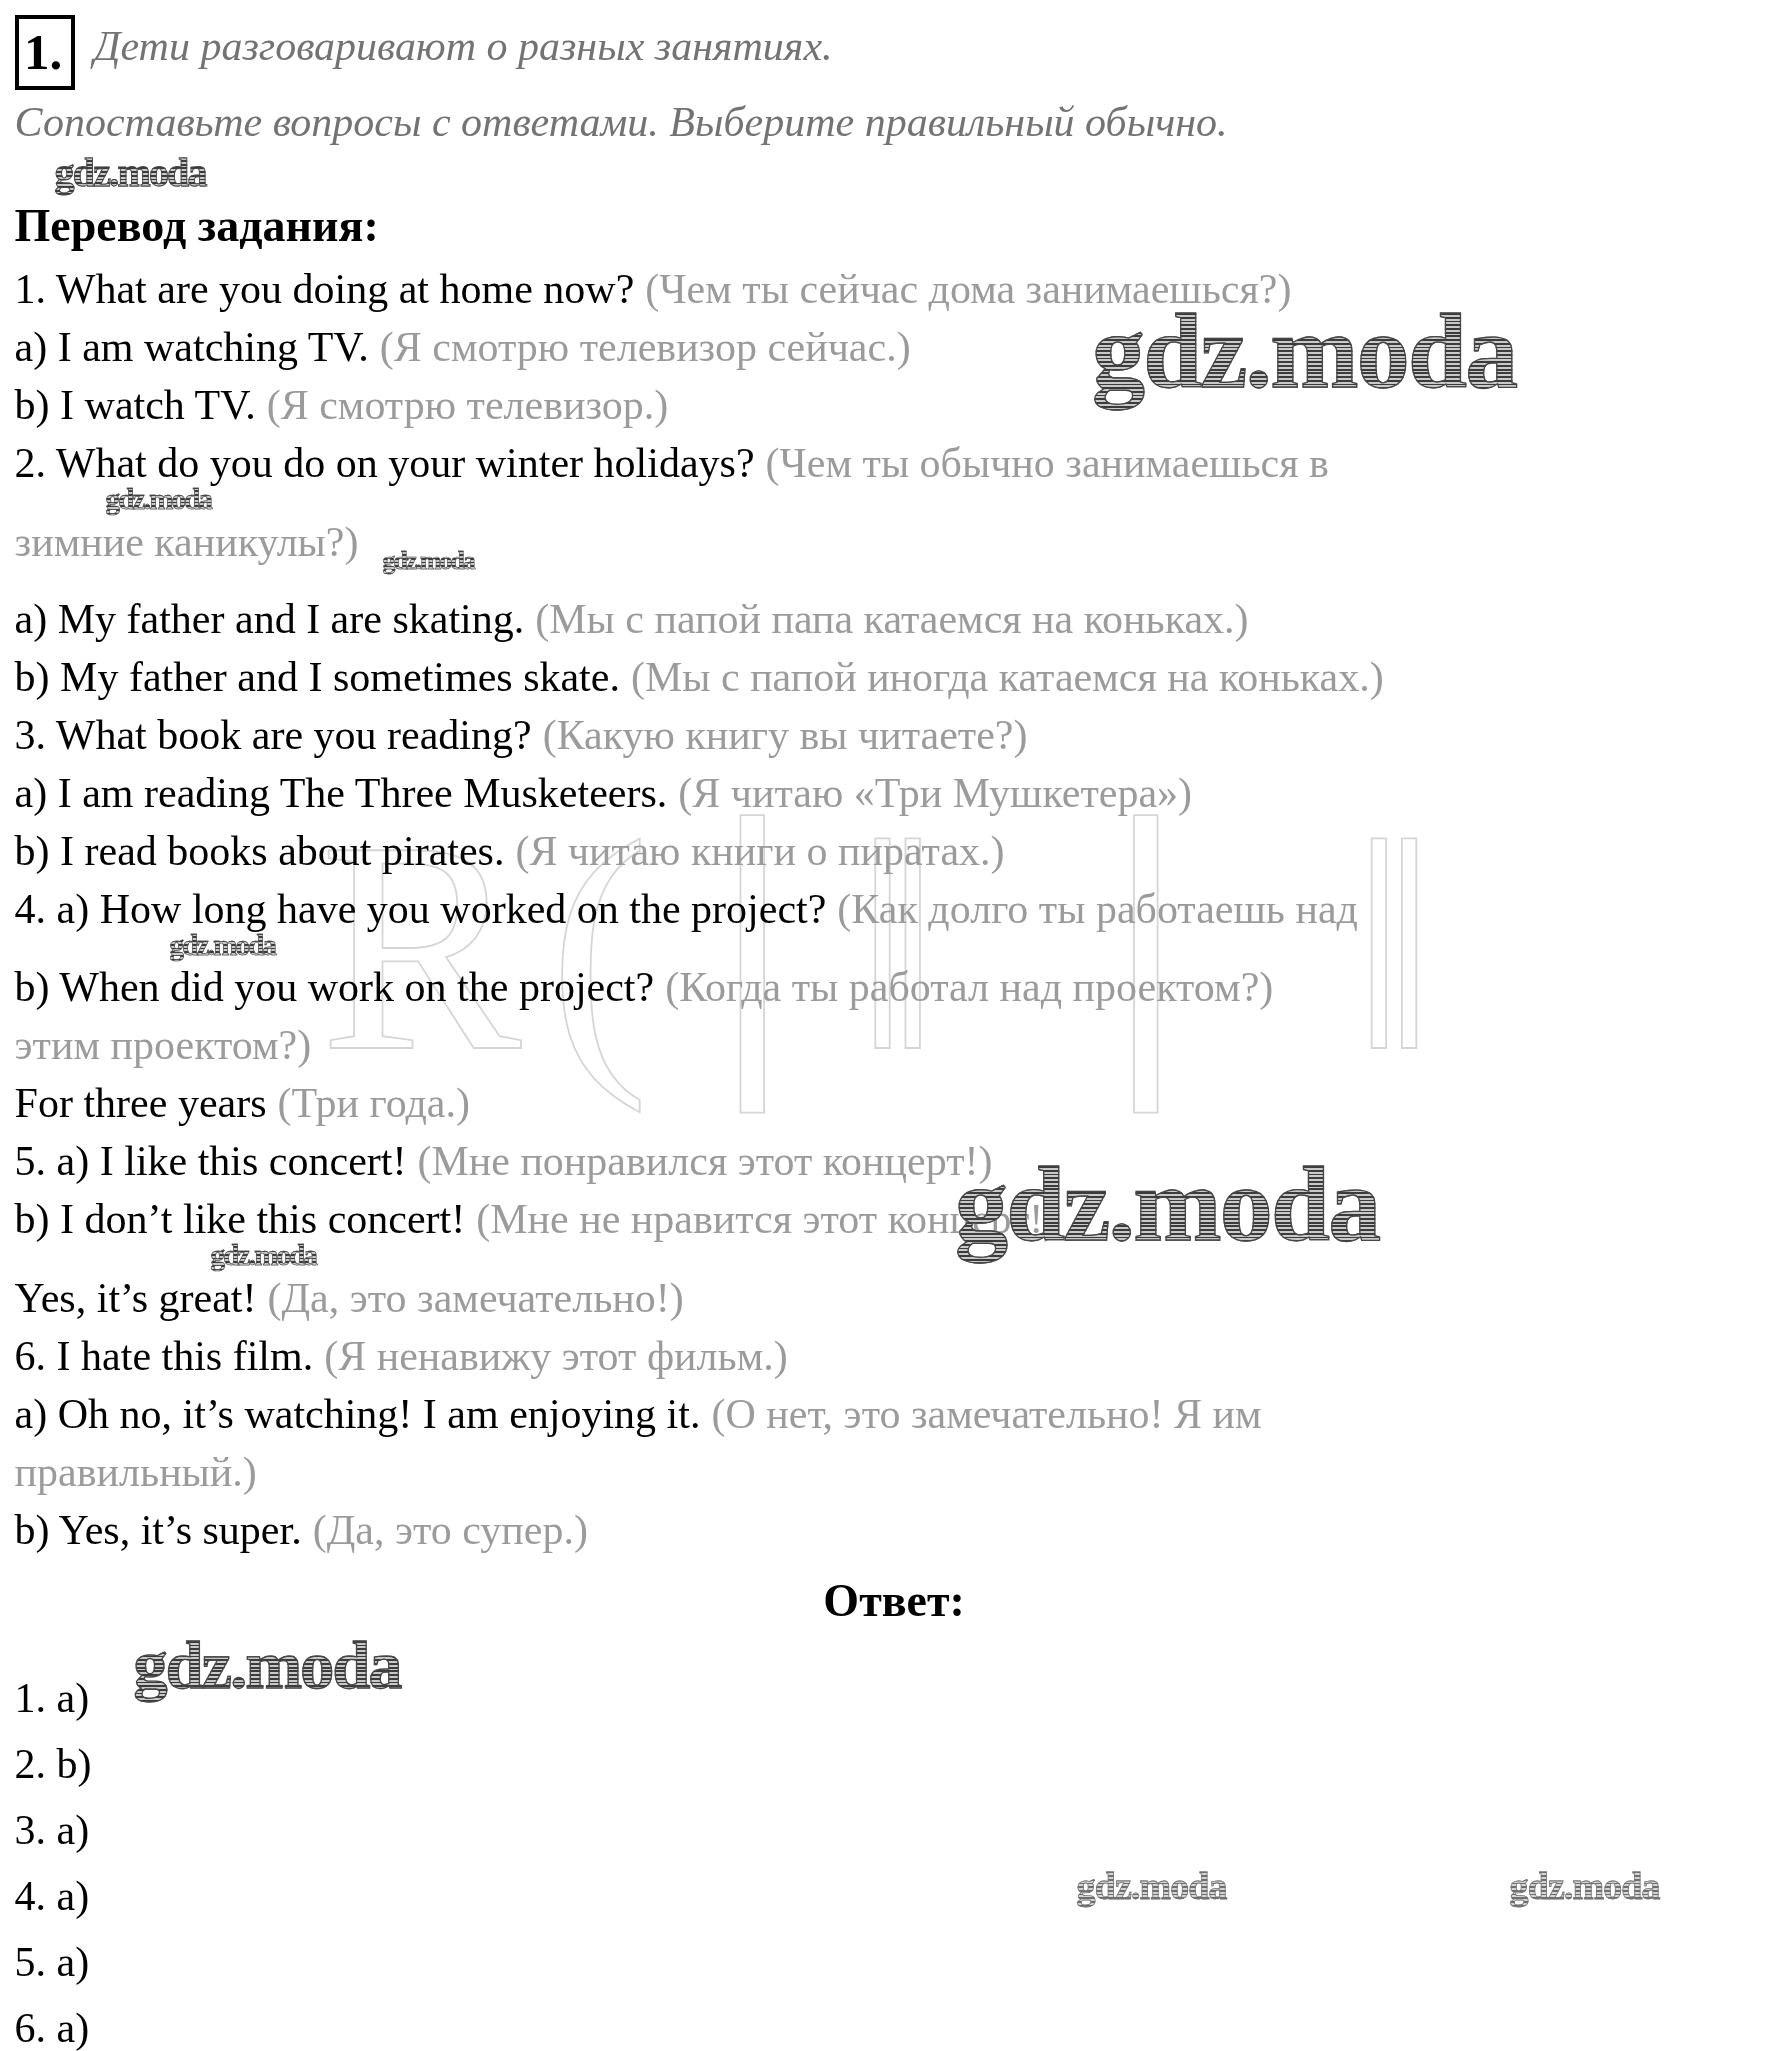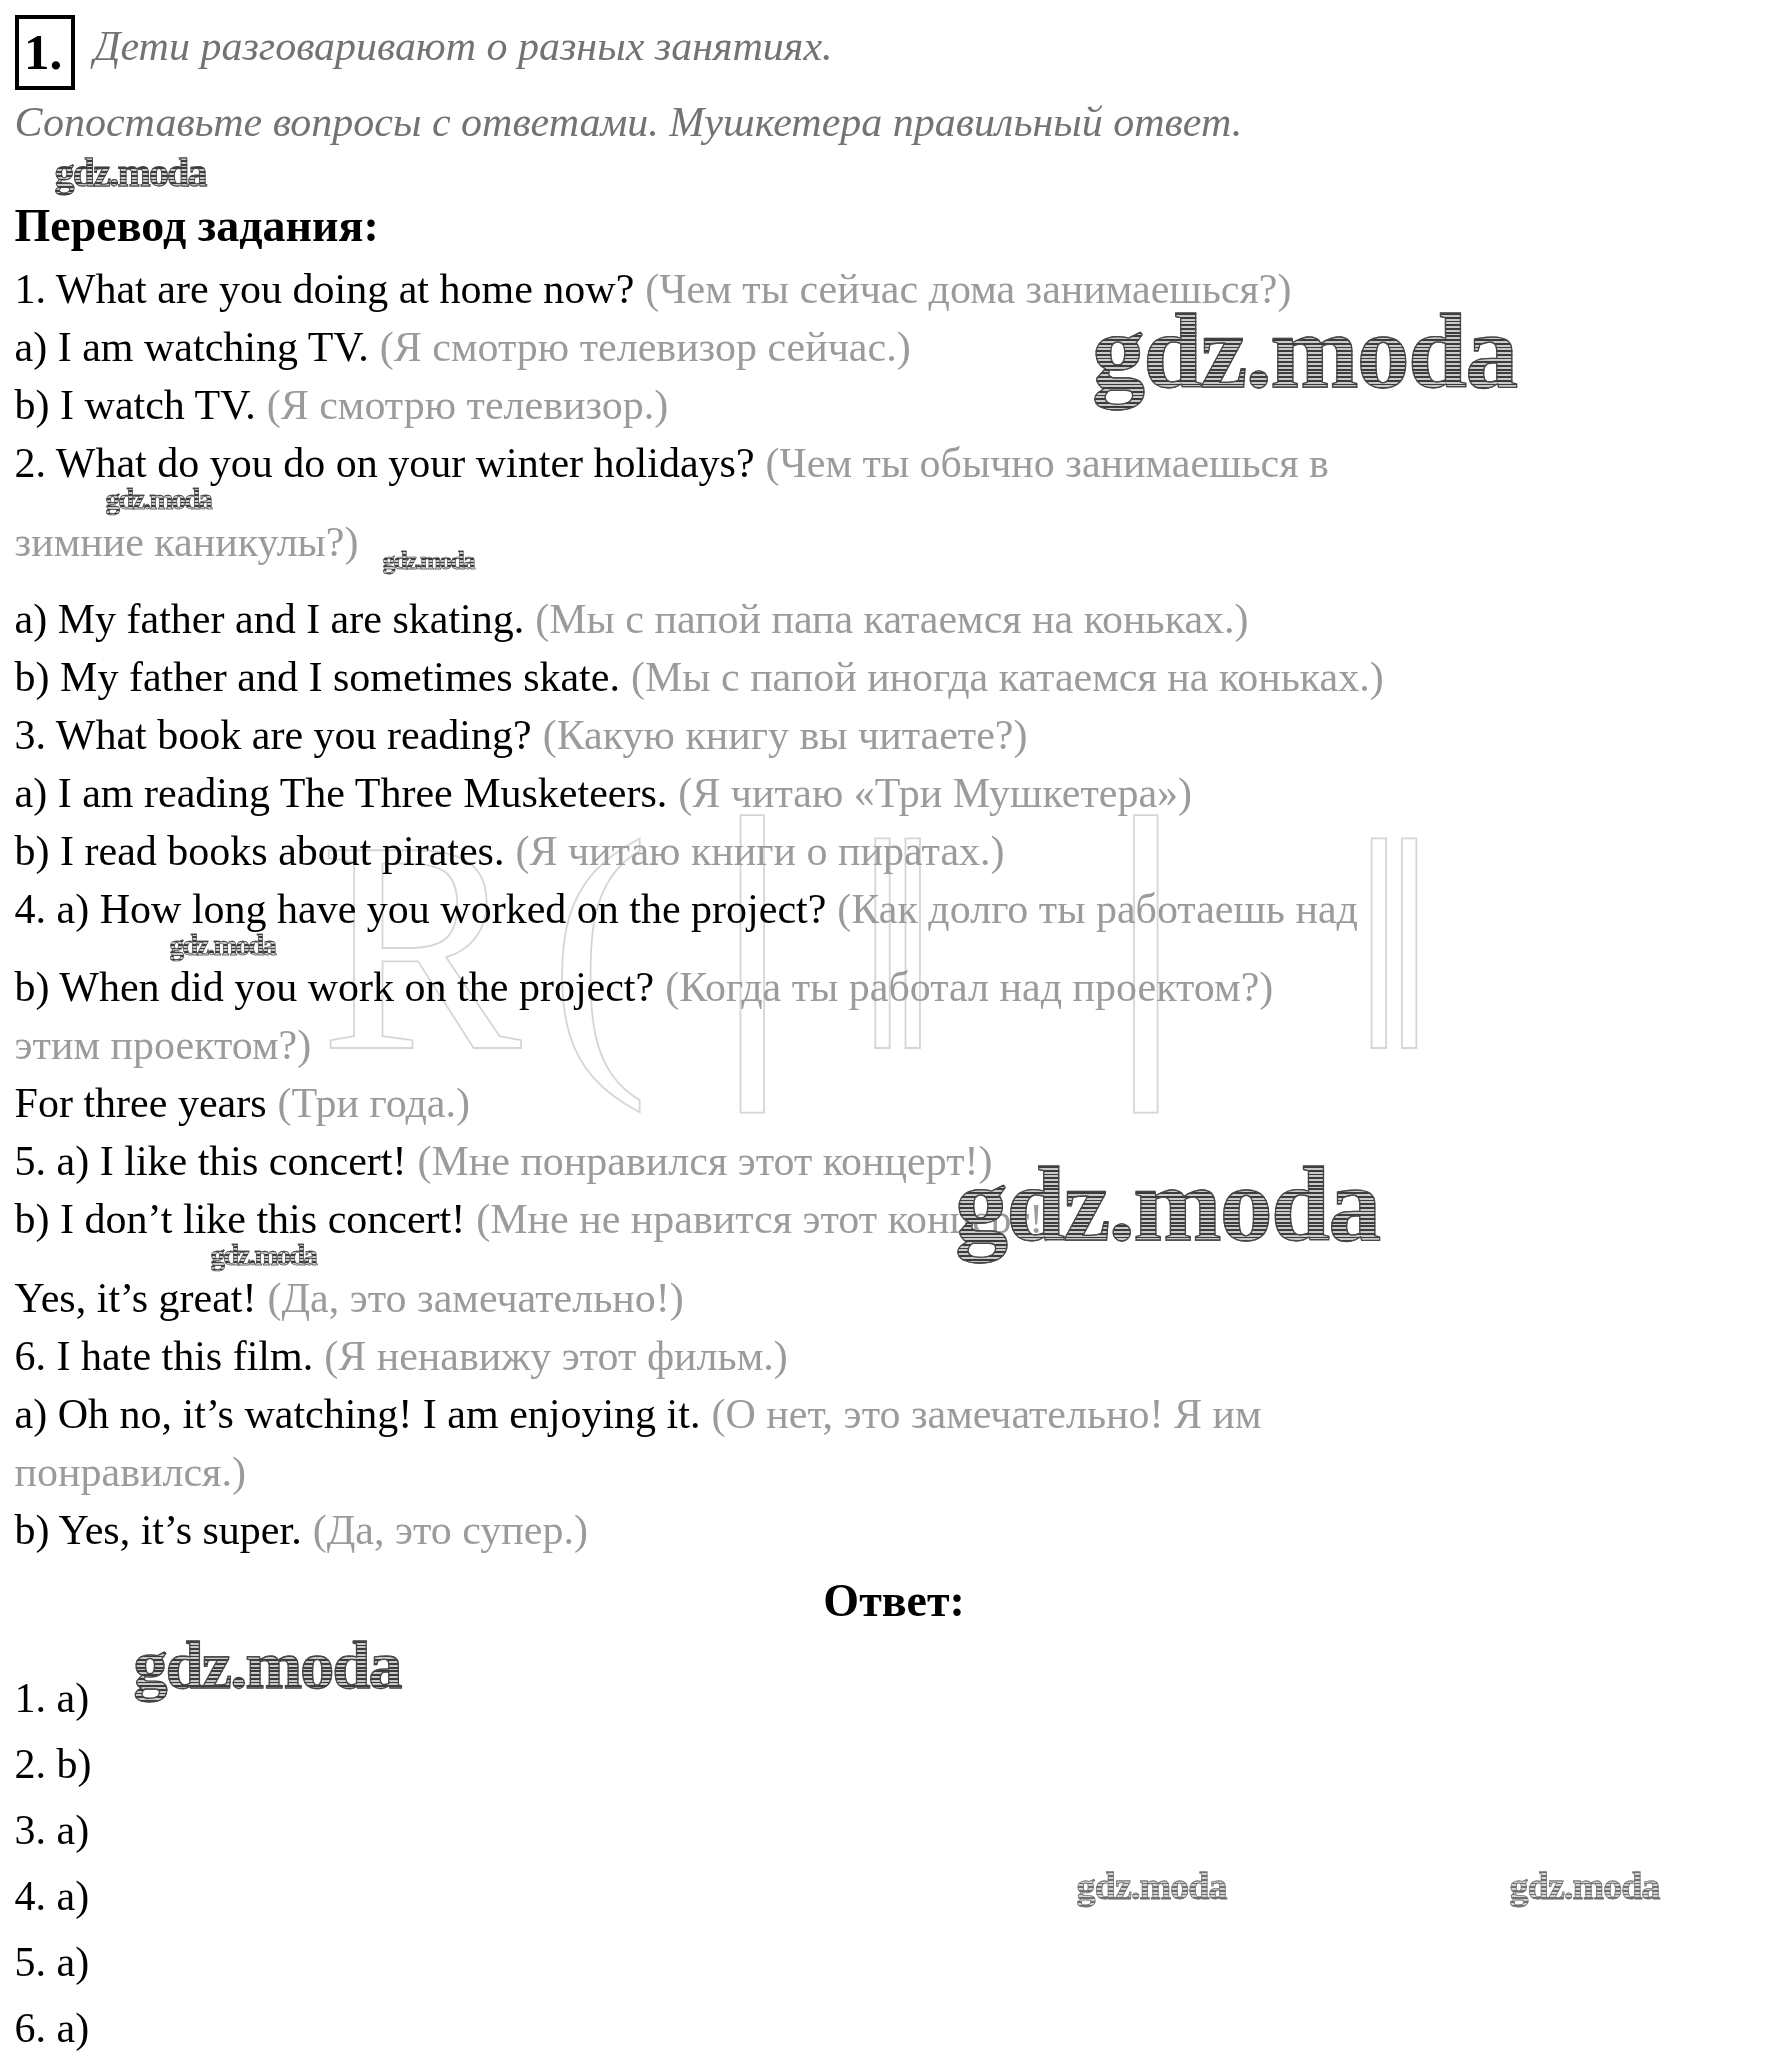--- a/index.html
+++ b/index.html
@@ -124,21 +124,21 @@
 
   <span class="wm wm-big wm-big-1">gdz.moda</span>
   <span class="wm wm-big wm-big-2">gdz.moda</span>
 
   <div class="content">
 
     <div class="header-row">
       <div class="num-box">1.</div>
       <div class="intro intro-1">Дети разговаривают о разных занятиях.</div>
     </div>
-    <div class="intro intro-2">Сопоставьте вопросы с ответами. Мушкетера правильный ответ.</div>
+    <div class="intro intro-2">Сопоставьте вопросы с ответами. Выберите правильный обычно.</div>
 
     <div>
       <span class="wm wm-top">gdz.moda</span>
     </div>
 
     <div class="heading">Перевод задания:</div>
 
     <div class="line">
       <span class="en">1. What are you doing at home now?</span><span class="ru">(Чем ты сейчас дома занимаешься?)</span>
     </div>
@@ -199,21 +199,21 @@
     <div class="line">
       <span class="en">Yes, it’s great!</span><span class="ru">(Да, это замечательно!)</span>
     </div>
     <div class="line">
       <span class="en">6. I hate this film.</span><span class="ru">(Я ненавижу этот фильм.)</span>
     </div>
     <div class="line">
       <span class="en">a) Oh no, it’s watching! I am enjoying it.</span><span class="ru">(О нет, это замечательно! Я им</span>
     </div>
     <div class="line">
-      <span class="en"></span><span class="ru">понравился.)</span>
+      <span class="en"></span><span class="ru">правильный.)</span>
     </div>
     <div class="line">
       <span class="en">b) Yes, it’s super.</span><span class="ru">(Да, это супер.)</span>
     </div>
 
     <div class="answer-section">
       <div class="heading answer-heading">Ответ:</div>
       <span class="wm wm-answer">gdz.moda</span>
       <span class="wm wm-bottom" style="left:1062px; top:291px">gdz.moda</span>
       <span class="wm wm-bottom" style="left:1495px; top:291px">gdz.moda</span>

